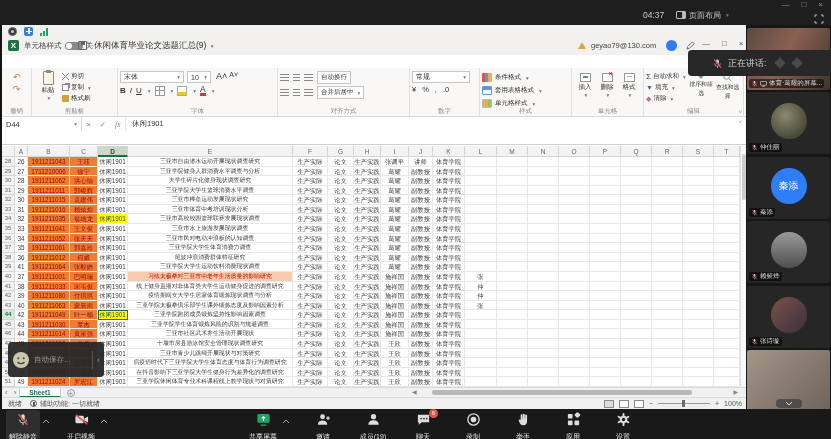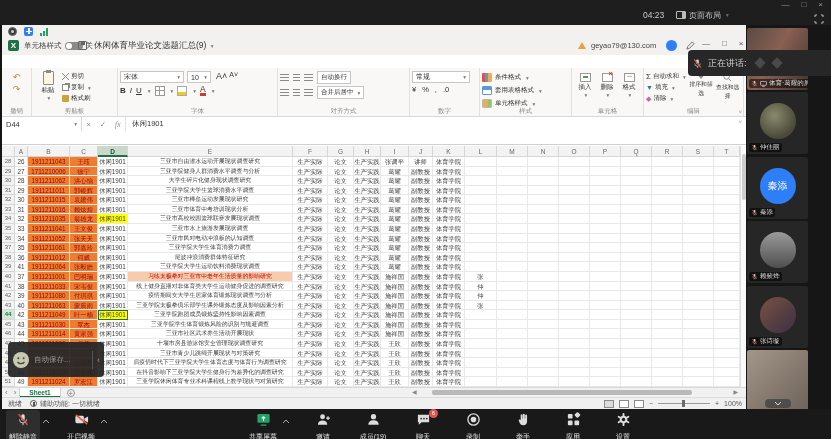--- a/index.html
+++ b/index.html
@@ -139,35 +139,35 @@
   .acc{display:flex;align-items:center;gap:3px;}
   .acc-ic{width:7px;height:7px;border:1px solid #555;border-radius:50%;position:relative;}
   .acc-ic::after{content:"";position:absolute;left:2.4px;top:1.4px;width:1.6px;height:4px;background:#555;}
   .statusbar .right{display:flex;align-items:center;gap:5px;padding-right:4px;}
   .vicon{width:10px;height:8px;border:1px solid #8a8a8a;background:#fff;}
   .vicon.active{background:#dcdcdc;}
   .strack{width:52px;height:1px;background:#9a9a9a;position:relative;}
   .sthumb{position:absolute;left:46%;top:-3px;width:3px;height:7px;background:#6a6a6a;}
   
   #sidebar{position:absolute;left:746px;top:25px;width:85px;height:390px;background:#161616;}
-  .tile{position:absolute;left:1px;width:61px;height:62px;border-radius:2px;background:#262626;overflow:hidden;}
+  .tile{position:absolute;left:1px;width:83px;height:62px;border-radius:2px;background:#262626;overflow:hidden;}
   .t0{background:linear-gradient(120deg,#5a4a42,#8a6052 45%,#40342e),#333;}
   .t5{background:linear-gradient(135deg,#a39689,#6e635a);}
   .avatar{position:absolute;left:50%;top:11px;transform:translateX(-50%);width:36px;height:36px;border-radius:50%;}
   .av1{background:radial-gradient(circle at 40% 35%,#8a8a6e,#4a4a38 70%);}
   .av3{background:linear-gradient(#9a9a9a,#4f4f4f);}
   .av4{background:linear-gradient(135deg,#7a5242,#3a2f44);}
   .init{background:#2d7ef7;color:#fff;font-size:10px;display:flex;align-items:center;justify-content:center;}
   .plabel{position:absolute;left:2px;bottom:2px;max-width:78px;height:9px;background:rgba(0,0,0,.55);border-radius:2px;
           display:flex;align-items:center;gap:2px;padding:0 2px;font-size:6.5px;color:#ddd;white-space:nowrap;overflow:hidden;}
   .collapse{position:absolute;bottom:4px;left:50%;transform:translateX(-50%);width:26px;height:9px;background:rgba(70,70,70,.85);
             border-radius:4px;display:flex;align-items:center;justify-content:center;}
   
   #speaking{position:absolute;left:688px;top:50px;width:143px;height:26px;background:#272727;border-radius:4px 0 0 4px;
-            display:flex;align-items:center;gap:5px;padding-left:4px;font-size:9px;color:#cfcfcf;}
+            display:flex;align-items:center;gap:5px;padding-left:24px;font-size:9px;color:#cfcfcf;}
   .deco-diamond{width:8px;height:8px;background:#4a4a4a;transform:rotate(45deg);margin-left:4px;}
   #chatov{position:absolute;left:8px;top:342px;width:96px;height:35px;background:rgba(38,38,38,.94);border-radius:4px;
           display:flex;align-items:center;gap:4px;padding:0 4px;}
   #chatov .txt{font-size:7.5px;color:#9a9a9a;flex:1;white-space:nowrap;overflow:hidden;}
   #chatov .dvd{width:1px;height:18px;background:#555;}
   #chatov .col-arrow{color:#999;font-size:9px;}
   
   #mtoolbar{position:absolute;left:0;top:409px;width:831px;height:30px;background:#191919;}
   .tgroup{position:absolute;top:1px;display:flex;gap:14px;align-items:flex-start;}
   #tb-left{left:6px;} #tb-center{left:246px;gap:16px;}
@@ -183,21 +183,21 @@
 <body>
 
 <div id="stage">
 
   <div id="topbar">
     <div class="winctrl">
       <span>—</span>
       <span>□</span>
       <span>×</span>
     </div>
-    <span id="mtg-time">04:23</span>
+    <span id="mtg-time">04:37</span>
     <div id="viewmode">
       <span class="vm-ic"></span>
       <span>页面布局</span>
         <span class="dd">▾</span>
     </div>
     <span id="fsbtn">
       <svg width="10" height="10" viewBox="0 0 10 10">
           <path d="M1 3V1h2M7 1h2v2M9 7v2H7M3 9H1V7" fill="none" stroke="#bbb" stroke-width="1"></path>
         </svg>
     </span>

